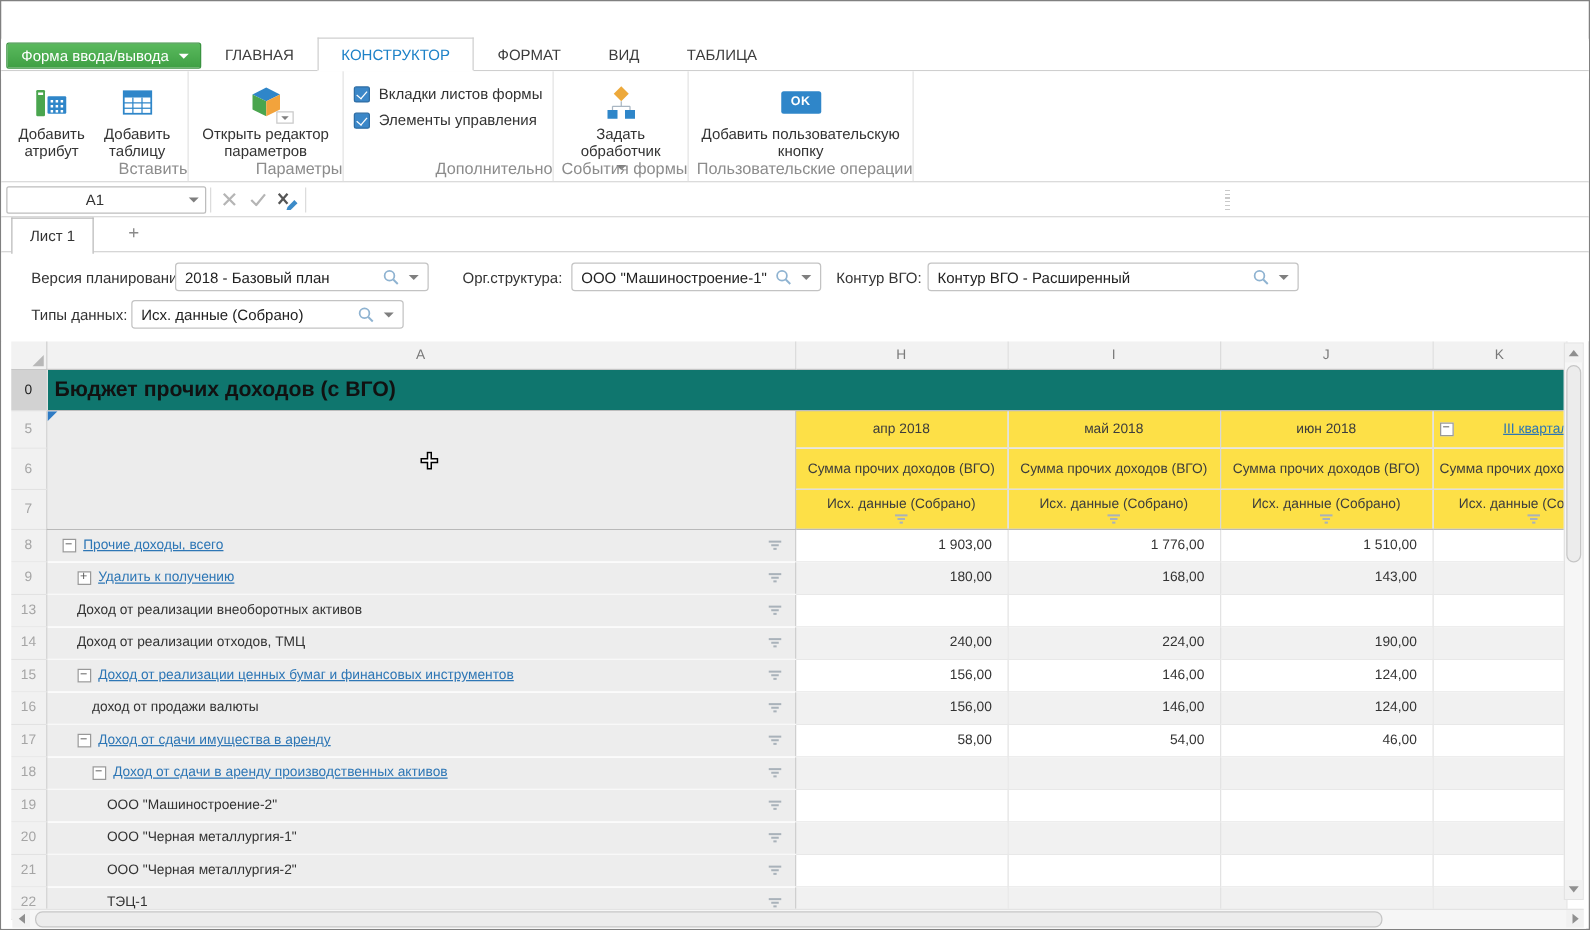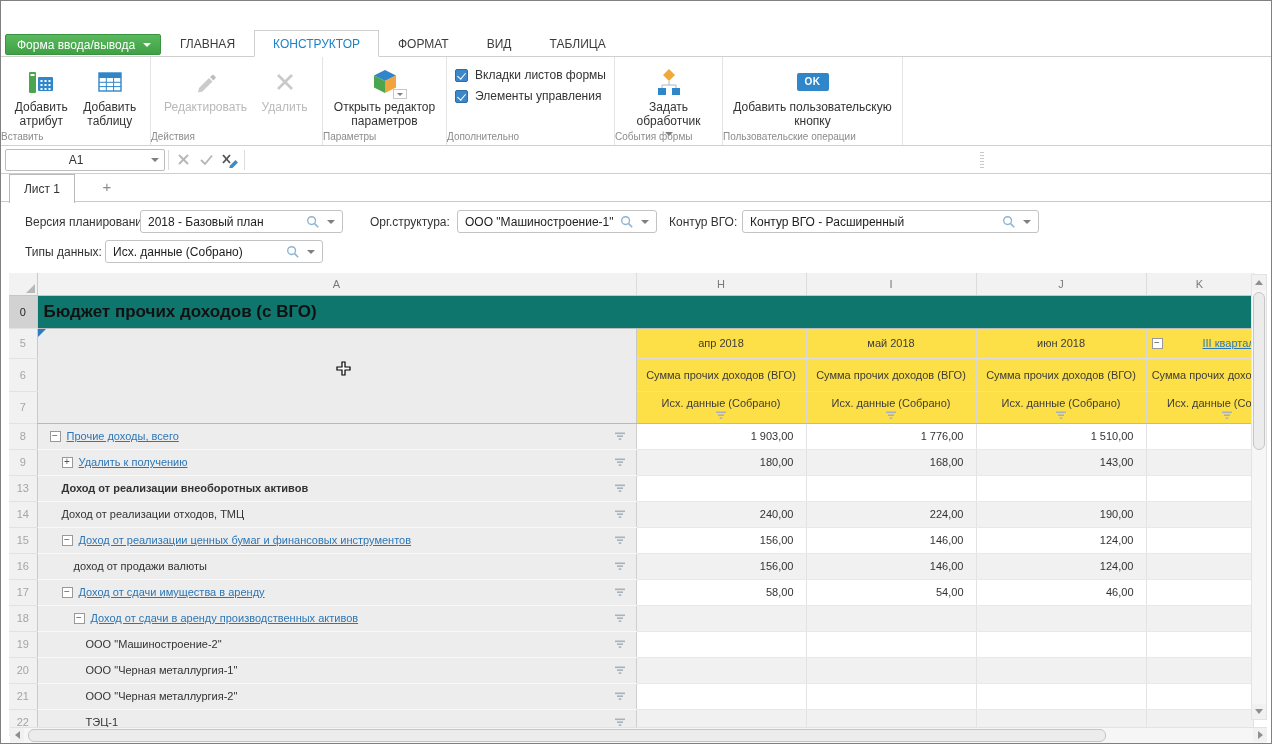--- a/index.html
+++ b/index.html
@@ -25,21 +25,21 @@
     background:linear-gradient(#5ab95d,#3fa044); border:1px solid #3a9340; border-radius:2px;
     color:#fff; font-size:12px; display:flex; align-items:center; gap:8px; }
   .caret-w { width:0; height:0; border-left:4px solid transparent; border-right:4px solid transparent; border-top:4px solid #fff; }
   .caret-g { width:0; height:0; border-left:4px solid transparent; border-right:4px solid transparent; border-top:4px solid #7f7f7f; }
   .tabs { position:absolute; left:160px; bottom:-1px; display:flex; }
   .tab { height:27px; line-height:26px; padding:0 18px; font-size:12px; color:#3c3c3c; border:1px solid transparent; }
   .tab.active { color:#1e82c8; background:#fff; border:1px solid #cfcfcf; border-bottom:1px solid #fff; }
   
   .ribbon { position:absolute; left:0; top:56px; right:0; height:89px; background:#fff; border-bottom:1px solid #d0d0d0; display:flex; }
   .rgroup { position:relative; border-right:1px solid #e4e4e4; display:flex; justify-content:center; align-items:flex-start; padding:5px 6px 18px; }
-  .glabel { position:absolute; bottom:3px; left:0; right:0; text-align:left; font-size:10px; color:#8c8c8c; white-space:nowrap; }
+  .glabel { position:absolute; bottom:3px; left:0; right:0; text-align:right; font-size:13px; color:#8c8c8c; white-space:nowrap; }
   .rbtn { display:flex; flex-direction:column; align-items:center; padding:2px 4px; font-size:12px; line-height:14px; text-align:center; color:#333; }
   .rbtn .ricon { height:36px; display:flex; align-items:center; justify-content:center; position:relative; }
   .rbtn.disabled { color:#b9b9b9; }
   .mini-drop { position:absolute; right:-7px; bottom:1px; width:14px; height:10px; background:#fff; border:1px solid #c9c9c9; display:flex; align-items:center; justify-content:center; }
   .mini-drop .caret-g { border-left-width:3px; border-right-width:3px; border-top-width:3px; }
   .chk-col { display:flex; flex-direction:column; gap:7px; padding-top:6px; }
   .chk-row { display:flex; align-items:center; gap:7px; font-size:12px; color:#333; }
   .chkbox { width:13px; height:13px; background:#3b87c8; border:1px solid #2e6da4; border-radius:2px; position:relative; }
   .chkbox::after { content:""; position:absolute; left:3px; top:1px; width:4px; height:7px; border:solid #fff; border-width:0 1.5px 1.5px 0; transform:rotate(40deg); }
   .ok-badge { background:#2f86c9; color:#fff; font-size:10px; font-weight:bold; padding:2px 8px; border-radius:2px; letter-spacing:0.5px; }
@@ -200,41 +200,20 @@
           <line x1="17.6" y1="10" x2="17.6" y2="23" stroke="#2f86c9"></line>
           <line x1="3" y1="14.3" x2="25" y2="14.3" stroke="#2f86c9"></line>
           <line x1="3" y1="18.6" x2="25" y2="18.6" stroke="#2f86c9"></line>
         </svg>
       </span>
       <span>Добавить таблицу</span>
     </div>
     <div class="glabel">Вставить</div>
   </div>
 
-  <div class="rgroup" style="width:172px">
-    <div class="rbtn disabled" style="width:96px">
-      <span class="ricon">
-        <svg width="28" height="28">
-          <path d="M7 20 L17 10 L20.5 13.5 L10.5 23.5 L6 24.5 Z" fill="#cbcbcb"></path>
-          <path d="M18 9 L21 6.5 L24 9.5 L21.5 12.5 Z" fill="#bdbdbd"></path>
-        </svg>
-      </span>
-      <span>Редактировать</span>
-    </div>
-    <div class="rbtn disabled" style="width:62px">
-      <span class="ricon">
-        <svg width="26" height="26">
-            <line x1="6" y1="6" x2="20" y2="20" stroke="#c9c9c9" stroke-width="2.6"></line>
-            <line x1="20" y1="6" x2="6" y2="20" stroke="#c9c9c9" stroke-width="2.6"></line>
-          </svg>
-      </span>
-      <span>Удалить</span>
-    </div>
-    <div class="glabel">Действия</div>
-  </div>
 
   <div class="rgroup" style="width:124px">
     <div class="rbtn" style="width:112px">
       <span class="ricon">
         <svg width="30" height="28">
           <polygon points="15,2 26,7.5 15,13 4,7.5" fill="#2f86c9"></polygon>
           <polygon points="4,7.5 15,13 15,25 4,19.5" fill="#4aa54e"></polygon>
           <polygon points="26,7.5 15,13 15,25 26,19.5" fill="#f2a33c"></polygon>
         </svg>
         <span class="mini-drop">
@@ -491,21 +470,21 @@
             </svg>
     </td>
     <td class="vcell">180,00</td>
     <td class="vcell">168,00</td>
     <td class="vcell">143,00</td>
     <td class="vcell"></td>
   </tr>
         <tr>
     <td class="rn">13</td>
     <td class="acell">
-      <div class="acin" style="padding-left: 24px; font-weight: bold;">
+      <div class="acin" style="padding-left: 24px;">
 
         <span>Доход от реализации внеоборотных активов</span>
       </div>
       <svg class="acell-funnel" width="12" height="9">
               <use href="#funnel-def"></use>
             </svg>
     </td>
     <td class="vcell"></td>
     <td class="vcell"></td>
     <td class="vcell"></td>

